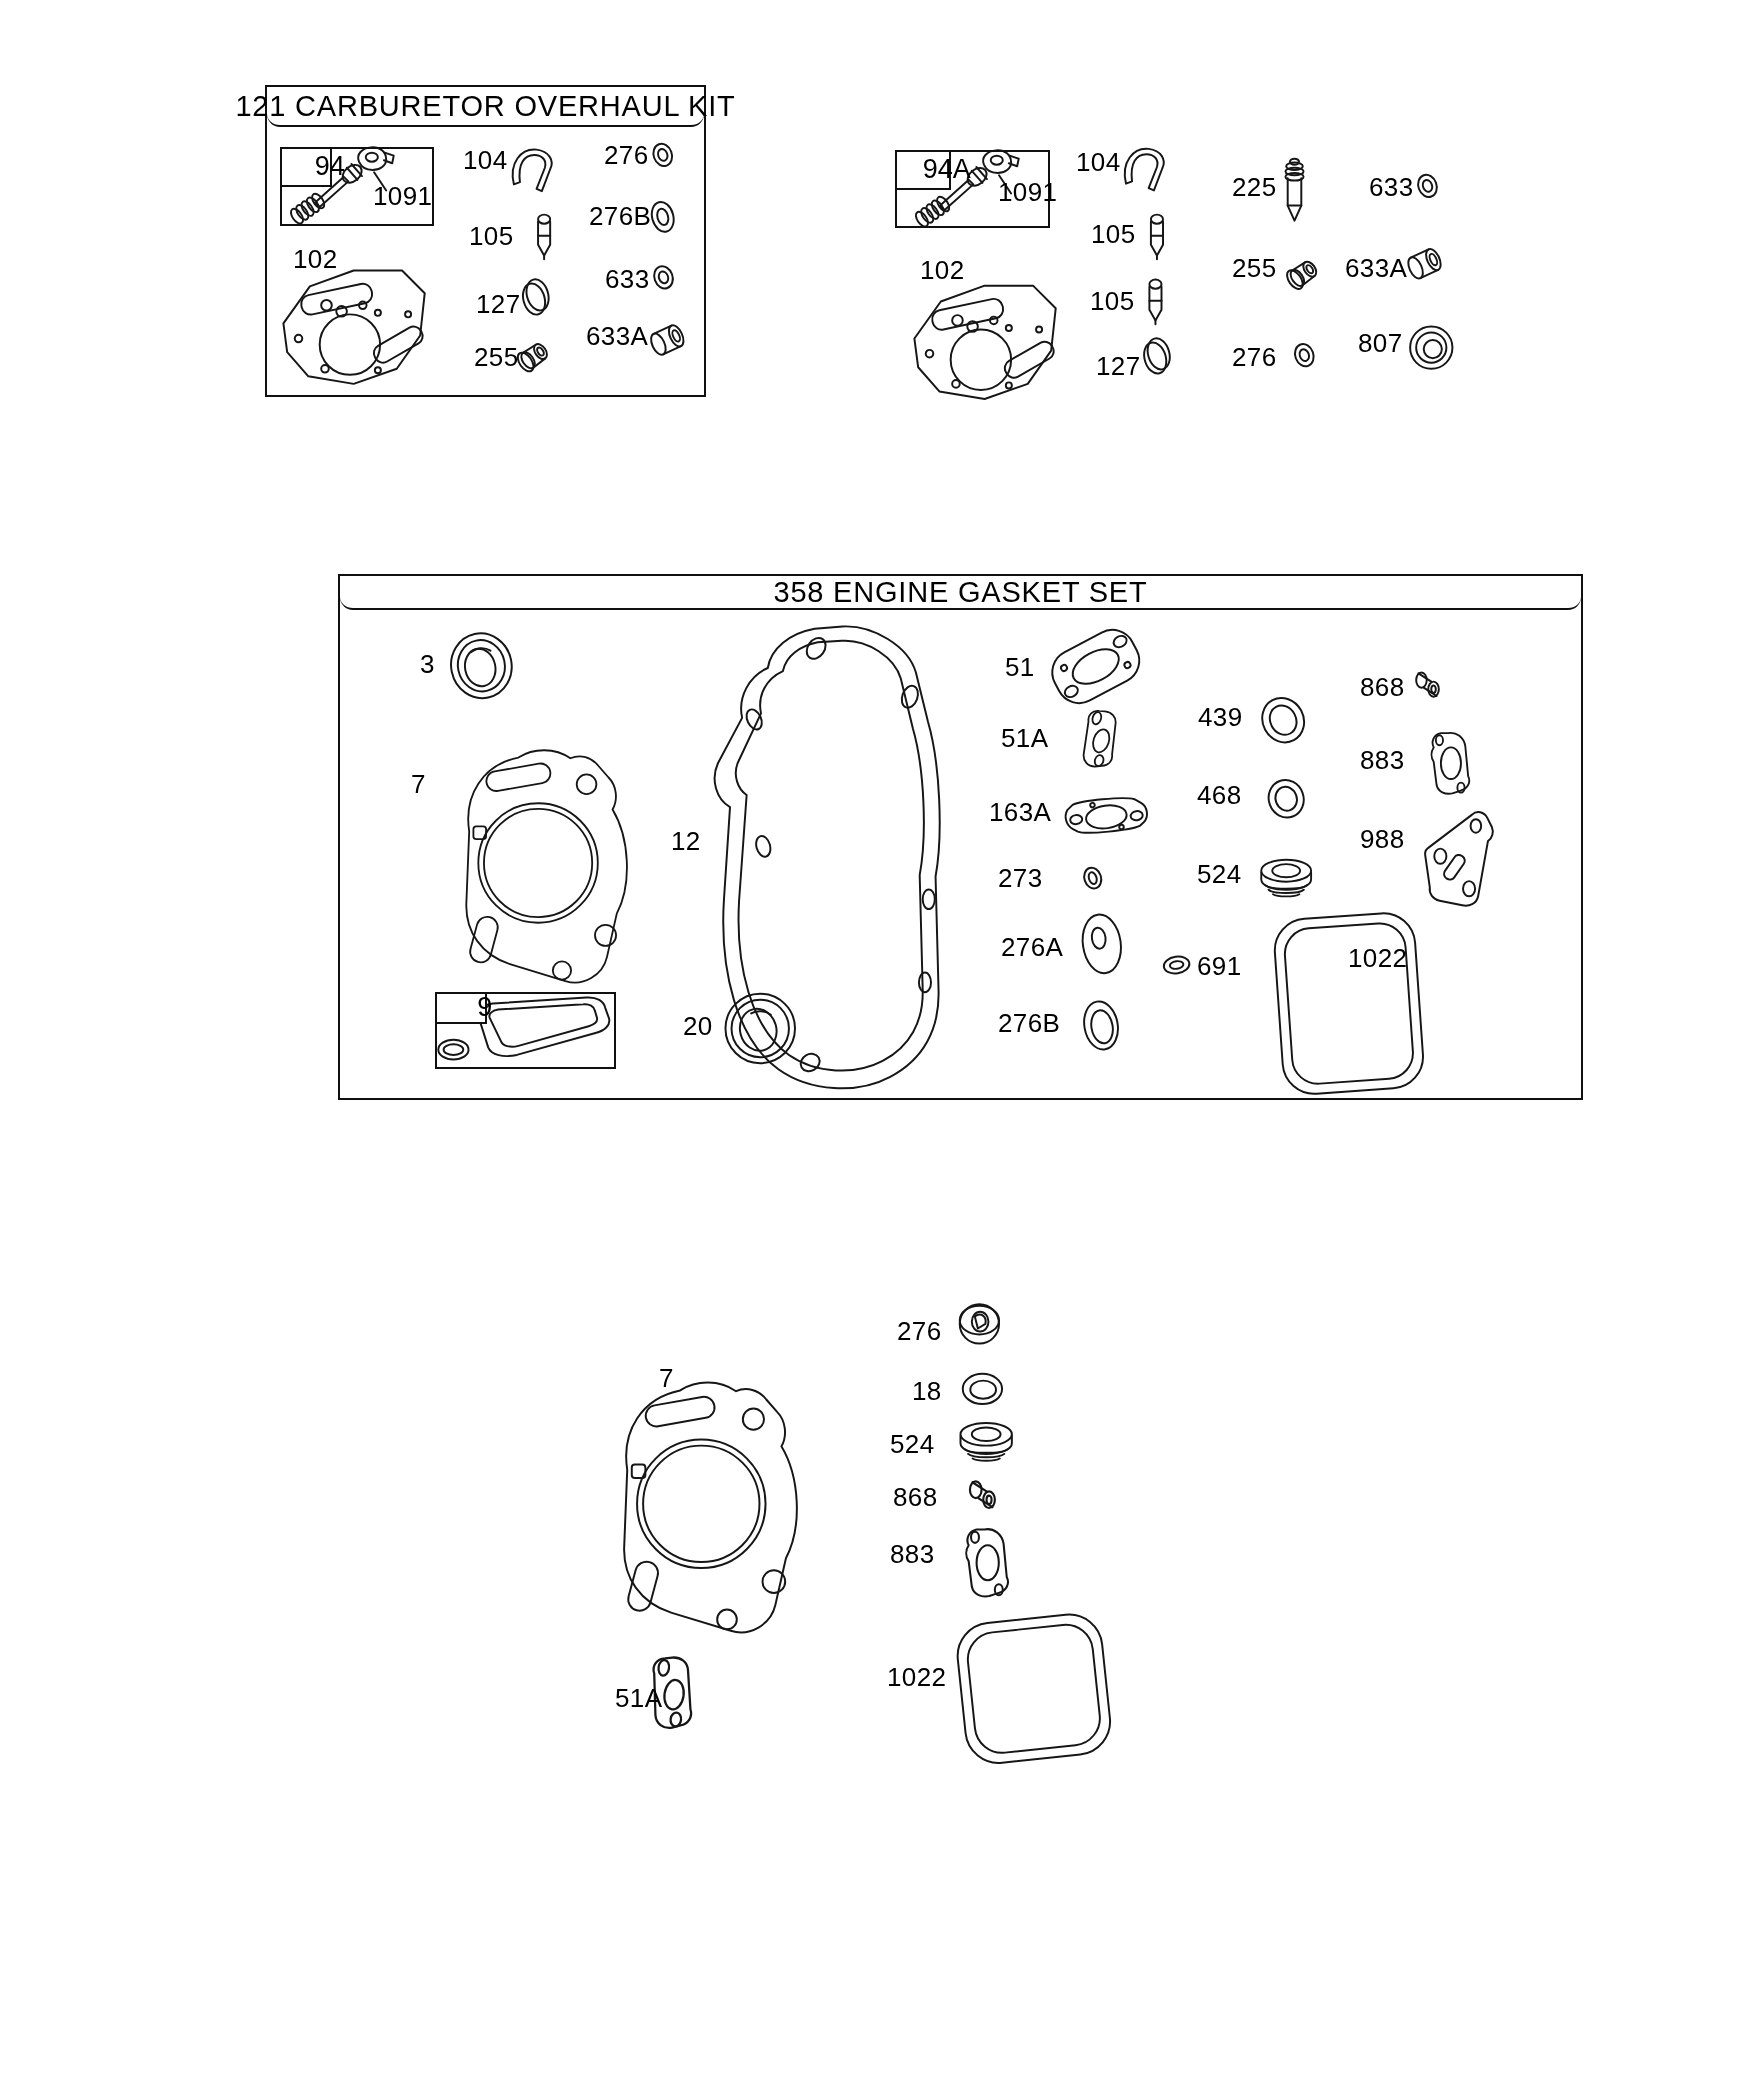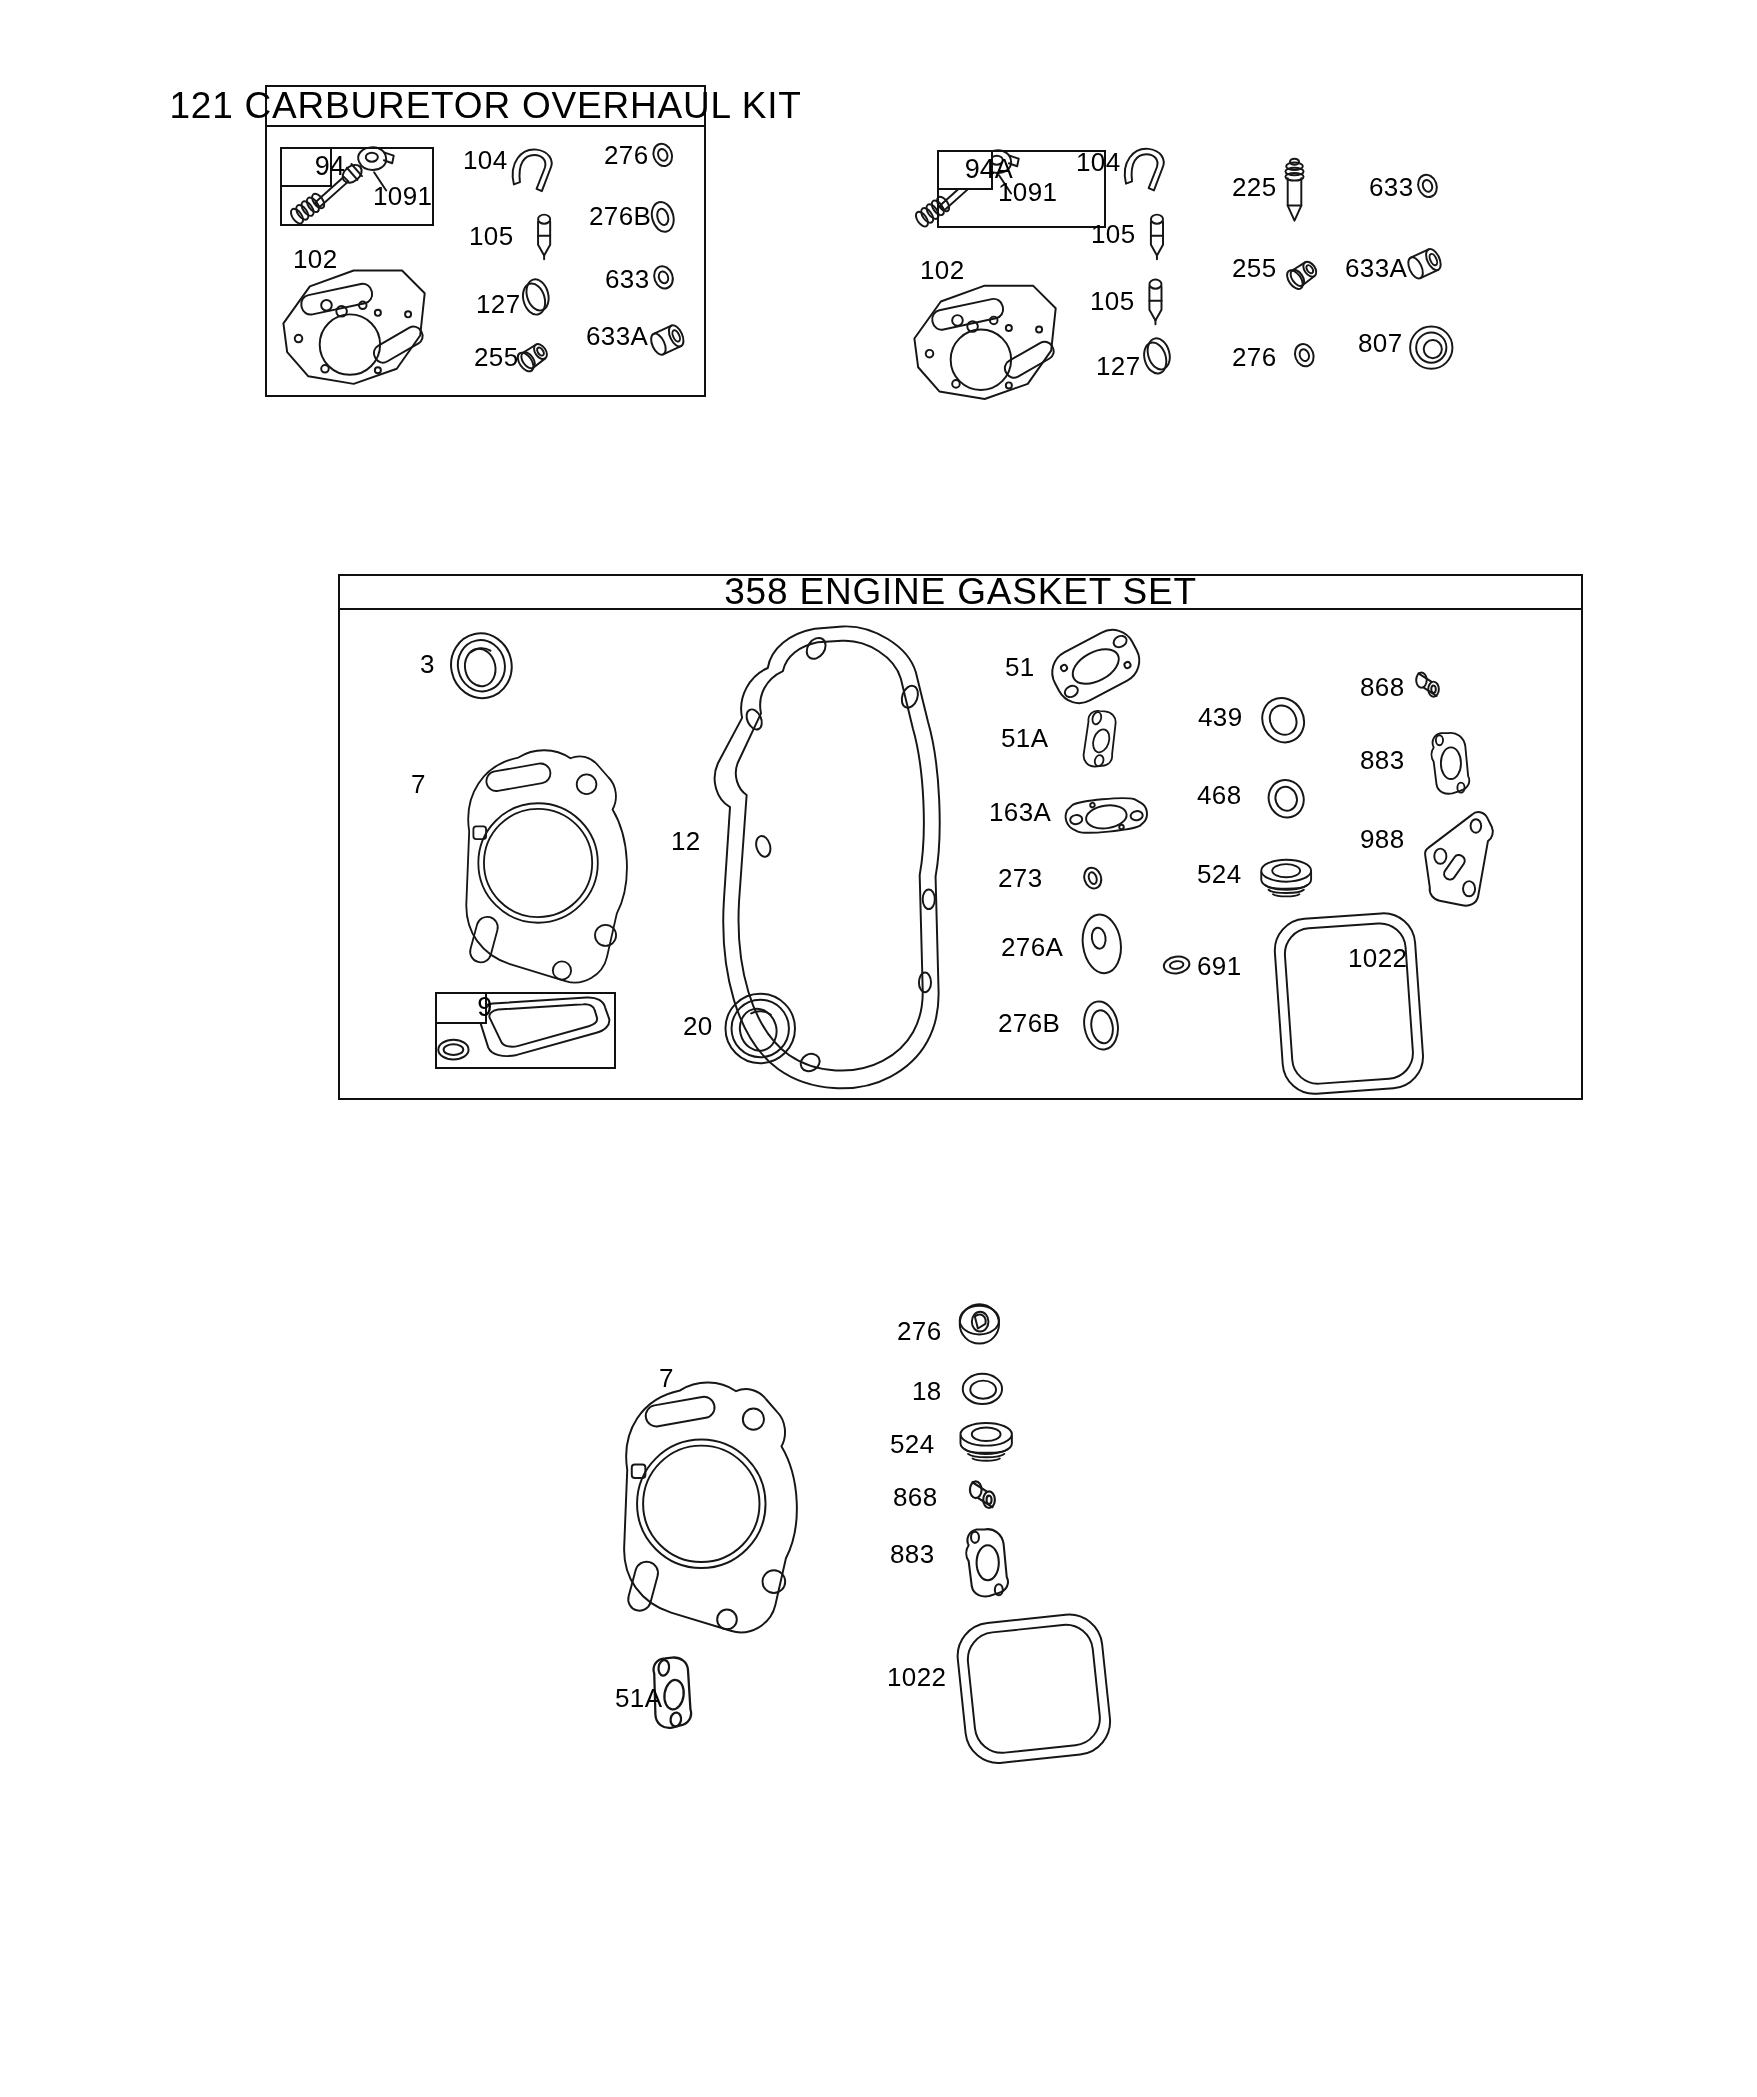--- a/index.html
+++ b/index.html
@@ -2,21 +2,21 @@
 <html style="font-size:12px"><head>
 <meta charset="utf-8">
 <style>
   html,body{margin:0;padding:0;background:#fff;}
   body{width:1757px;height:2097px;position:relative;font-family:"Liberation Sans",sans-serif;color:#000;}
   .canvas{position:absolute;left:0;top:0;width:1757px;height:2097px;}
   svg.art{position:absolute;left:0;top:0;width:1757px;height:2097px;}
   svg.art *{stroke:#161616;stroke-width:2.6;fill:none;stroke-linecap:round;stroke-linejoin:round;}
   .box{position:absolute;border:2.3px solid #101010;box-sizing:border-box;background:transparent;}
   .box-title{height:38px;border-bottom:2.3px solid #101010;display:flex;align-items:center;justify-content:center;
-             font-size:37px;letter-spacing:0.8px;white-space:nowrap;}
+             font-size:29px;letter-spacing:0.8px;white-space:nowrap;border-radius:13px;}
   .subbox{position:absolute;border:2.3px solid #101010;box-sizing:border-box;}
   .subbox-tag{position:absolute;left:-2.3px;top:-2.3px;border:2.3px solid #101010;box-sizing:border-box;
               display:flex;align-items:center;justify-content:center;font-size:27px;background:#fff;padding-left:48px;}
   .lbl{position:absolute;font-size:26px;letter-spacing:0.4px;white-space:nowrap;}
 </style>
 </head>
 <body>
 
 <div class="canvas">
 
@@ -347,21 +347,21 @@
 <div class="box" style="left:265px;top:85px;width:441px;height:312px">
   <div class="box-title">121 CARBURETOR OVERHAUL KIT</div>
 </div>
 <div class="box" style="left:338px;top:574px;width:1245px;height:526px">
   <div class="box-title" style="height:32px">358 ENGINE GASKET SET</div>
 </div>
 
 <div class="subbox" style="left:280px;top:147px;width:154px;height:79px">
   <div class="subbox-tag" style="width:50px;height:40px">94</div>
 </div>
-<div class="subbox" style="left:937px;top:150px;width:169px;height:78px">
+<div class="subbox" style="left:895px;top:150px;width:155px;height:78px">
   <div class="subbox-tag" style="width:56px;height:40px">94A</div>
 </div>
 <div class="subbox" style="left:435px;top:992px;width:181px;height:77px">
   <div class="subbox-tag" style="width:33px;height:32px">9</div>
 </div>
 
 <div class="lbl" style="left:373px;top:181px">1091</div>
 <div class="lbl" style="left:463px;top:145px">104</div>
 <div class="lbl" style="left:469px;top:221px">105</div>
 <div class="lbl" style="left:476px;top:289px">127</div>

